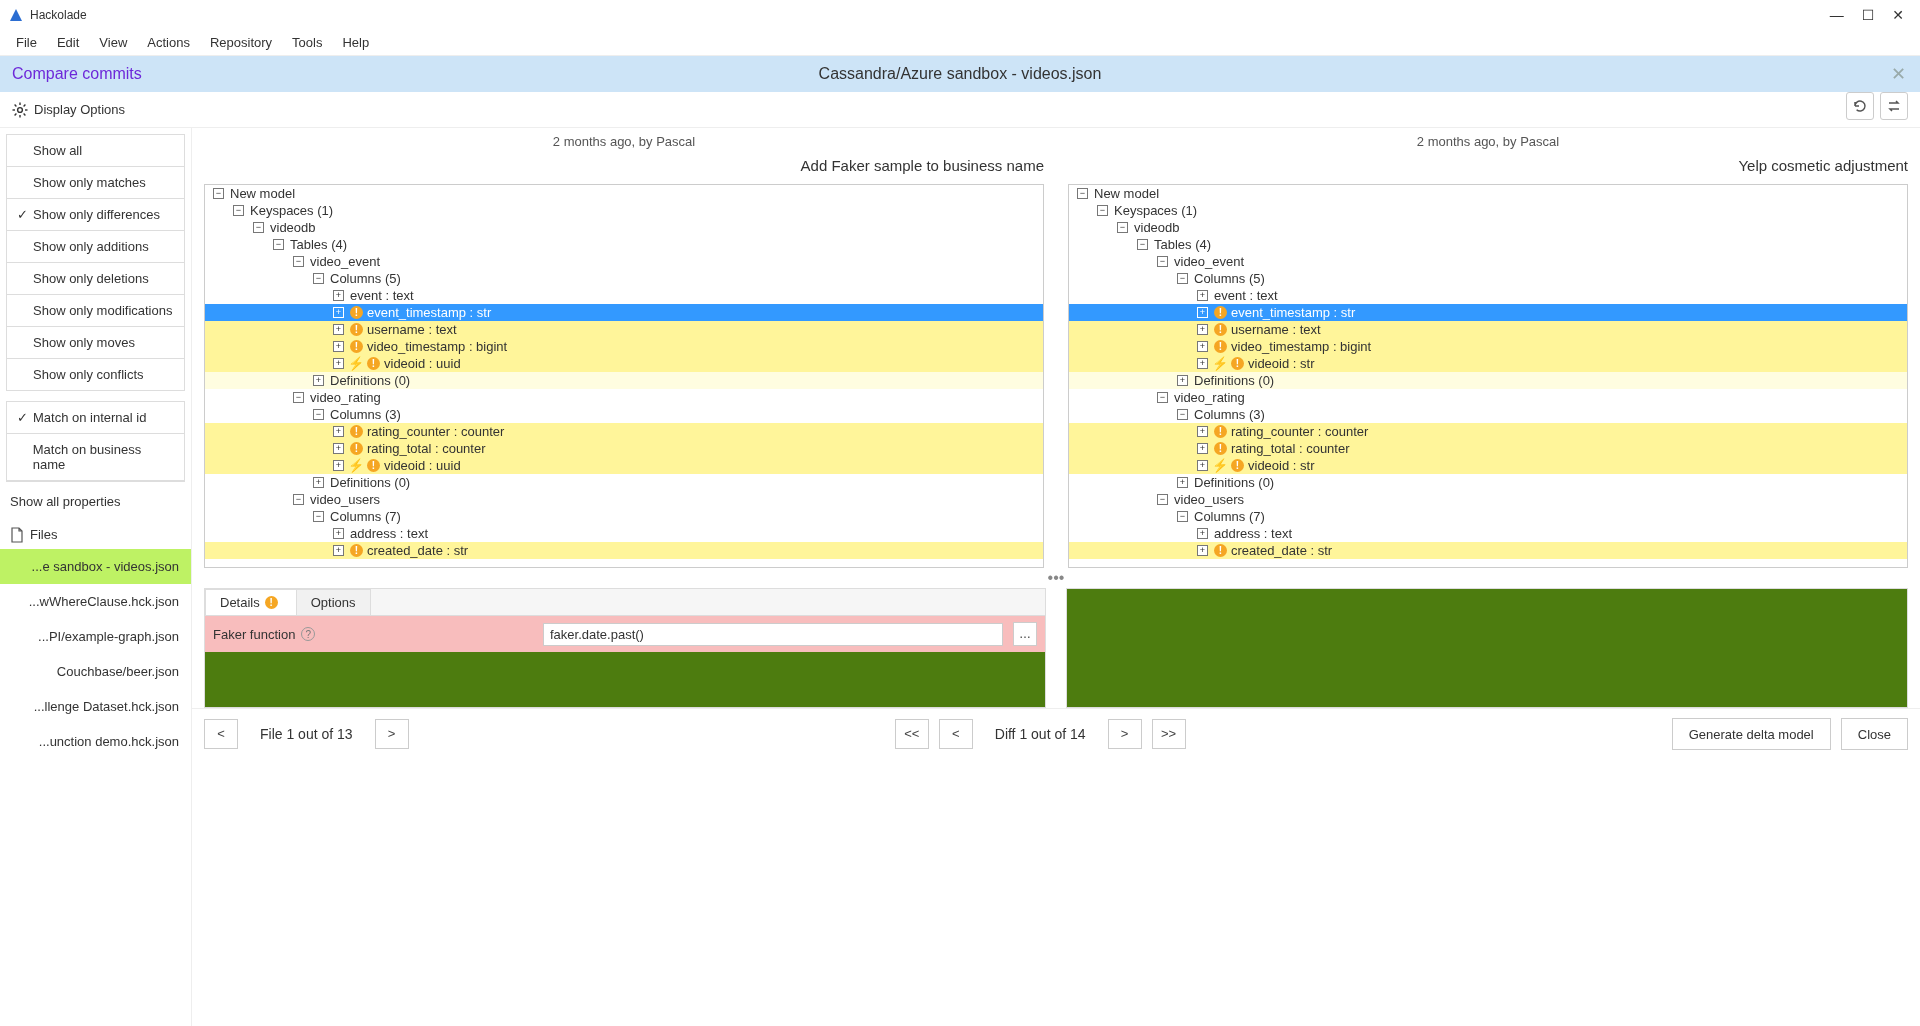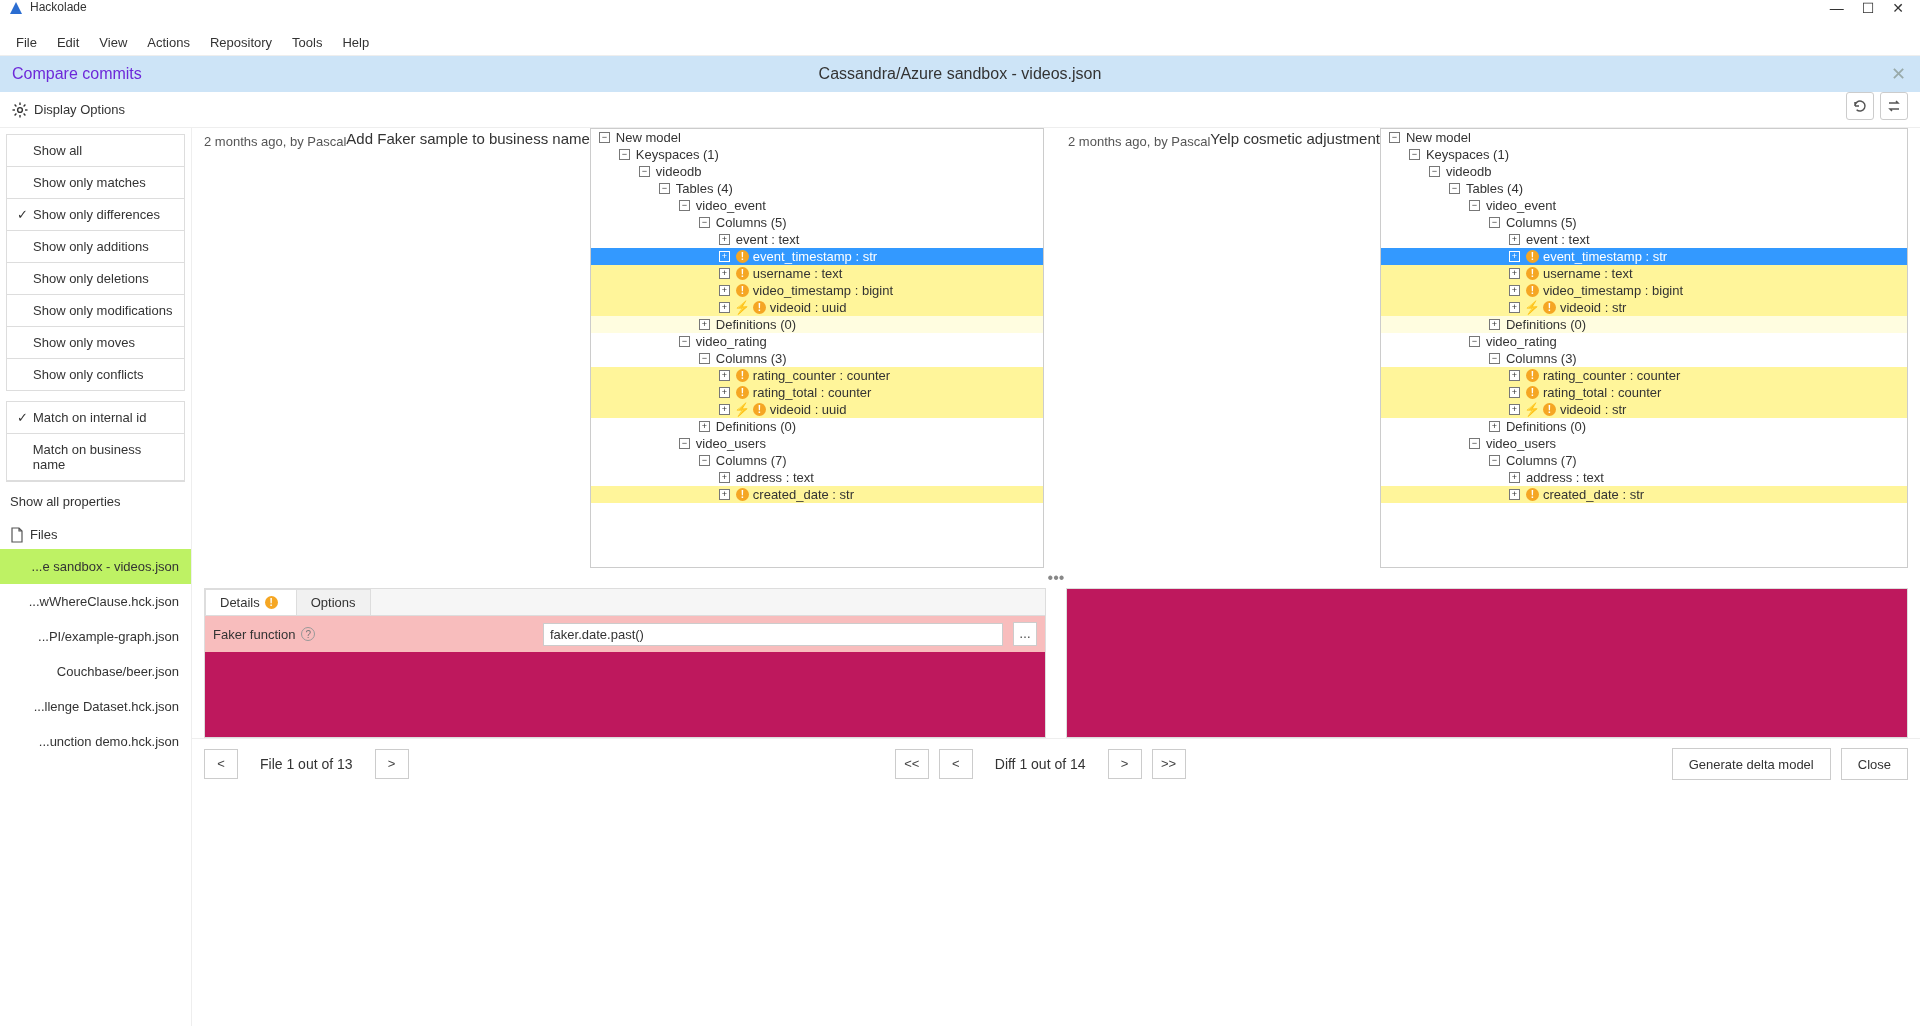--- a/index.html
+++ b/index.html
@@ -1,18 +1,18 @@
 <!DOCTYPE html>
 <html><head>
 <meta charset="utf-8">
 <style>
 *{margin:0;padding:0;box-sizing:border-box;font-family:"Segoe UI",Arial,sans-serif;font-size:13px;color:#333}
 body{background:#fff;width:1920px;height:1026px;overflow:hidden;display:flex;flex-direction:column}
 
-.title-bar{height:30px;display:flex;align-items:flex-start;padding:0 8px;background:#fff}
+.title-bar{height:30px;display:flex;align-items:center;padding:0 8px;background:#fff}
 .title-bar .logo{width:16px;height:16px;margin-right:6px}
 .title-bar .title{font-size:12px;color:#333}
 .win-btns{margin-left:auto;display:flex;gap:18px;padding-right:8px}
 .win-btns span{font-size:14px;cursor:pointer;color:#333}
 
 .menu-bar{height:26px;display:flex;align-items:center;padding:0 8px;border-bottom:1px solid #eee;gap:4px}
 .menu-item{padding:2px 8px;cursor:pointer}
 
 .header-blue{height:36px;background:#cde4f7;display:flex;align-items:center;position:relative}
 .header-blue .hdr-left{padding-left:12px;font-size:16px;color:#6d28d9}
@@ -32,21 +32,21 @@
 .side-item .chk{width:10px;text-align:center;color:#333}
 .side-sep{height:1px;background:#ddd}
 .side-static{padding:8px 10px;cursor:pointer}
 .files-hdr{display:flex;gap:6px;padding:10px 10px 6px 10px;font-size:14px;color:#333}
 .files-list{}
 .files-list .file{padding:10px 12px;cursor:pointer;text-align:right}
 .files-list .file.sel{background:#bef264}
 
 .content{flex:1;display:flex;flex-direction:column;min-height:0}
 .panes{display:flex;height:440px}
-.pane{flex:1;display:flex;flex-direction:row;padding:0 12px}
+.pane{flex:1;display:flex;flex-direction:column;padding:0 12px}
 .pane .meta{text-align:center;padding:6px 0;color:#555}
 .pane .commit-title{text-align:right;padding:2px 0 10px 0;font-size:15px;color:#333}
 .tree-box{border:1px solid #ccc;flex:1;overflow:auto;background:#fff}
 
 .tr{display:flex;align-items:center;height:17px;white-space:nowrap}
 .tr .ind{display:inline-block}
 .tog{display:inline-flex;width:11px;height:11px;border:1px solid #777;align-items:center;justify-content:center;font-size:9px;line-height:9px;margin-right:6px;background:#fff;color:#333}
 .lbl{font-size:13px}
 .badge{display:inline-flex;width:13px;height:13px;border-radius:50%;align-items:center;justify-content:center;font-size:10px;font-weight:bold;color:#fff;margin-right:4px}
 .b-orange{background:#f5a623}
@@ -54,21 +54,21 @@
 .row-sel{background:#3399ff;color:#fff}
 .row-sel .lbl{color:#fff}
 .row-sel .tog{border-color:#fff;color:#fff;background:#3399ff}
 .row-hl{background:#fff59a}
 .row-pale{background:#fffde0}
 
 
 .splitter{height:20px;display:flex;align-items:center;justify-content:center;color:#888;font-size:16px;cursor:row-resize}
 
 .details{display:flex;padding:0 12px;gap:20px}
-.details .dcol{flex:1;border:1px solid #ddd;height:150px;background:#be185d;display:flex;flex-direction:column}
+.details .dcol{flex:1;border:1px solid #ddd;height:120px;background:#4d7c0f;display:flex;flex-direction:column}
 .tabs{display:flex;border-bottom:1px solid #ddd;background:#f6f6f6}
 .tab{padding:5px 14px;border:1px solid #ddd;border-bottom:none;background:#fff;margin-right:-1px;cursor:pointer;display:flex;align-items:center;gap:5px}
 .tab.inactive{background:#f1f1f1}
 .det-row{display:flex;align-items:center;background:#f8bdbd;padding:6px 8px;gap:10px}
 .det-row .dlabel{flex:0 0 320px;display:flex;align-items:center;gap:6px}
 .det-row input{flex:1;border:1px solid #ccc;padding:3px 6px;background:#fff;font-size:13px}
 .det-row .ell{width:24px;height:24px;border:1px solid #ccc;background:#fff;display:flex;align-items:center;justify-content:center;cursor:pointer;font-size:12px}
 
 .footer{height:50px;display:flex;align-items:center;padding:0 12px;gap:10px;border-top:1px solid #eee}
 .nav-btn{width:34px;height:30px;border:1px solid #ccc;display:flex;align-items:center;justify-content:center;cursor:pointer;background:#fff;font-size:13px;color:#444}

